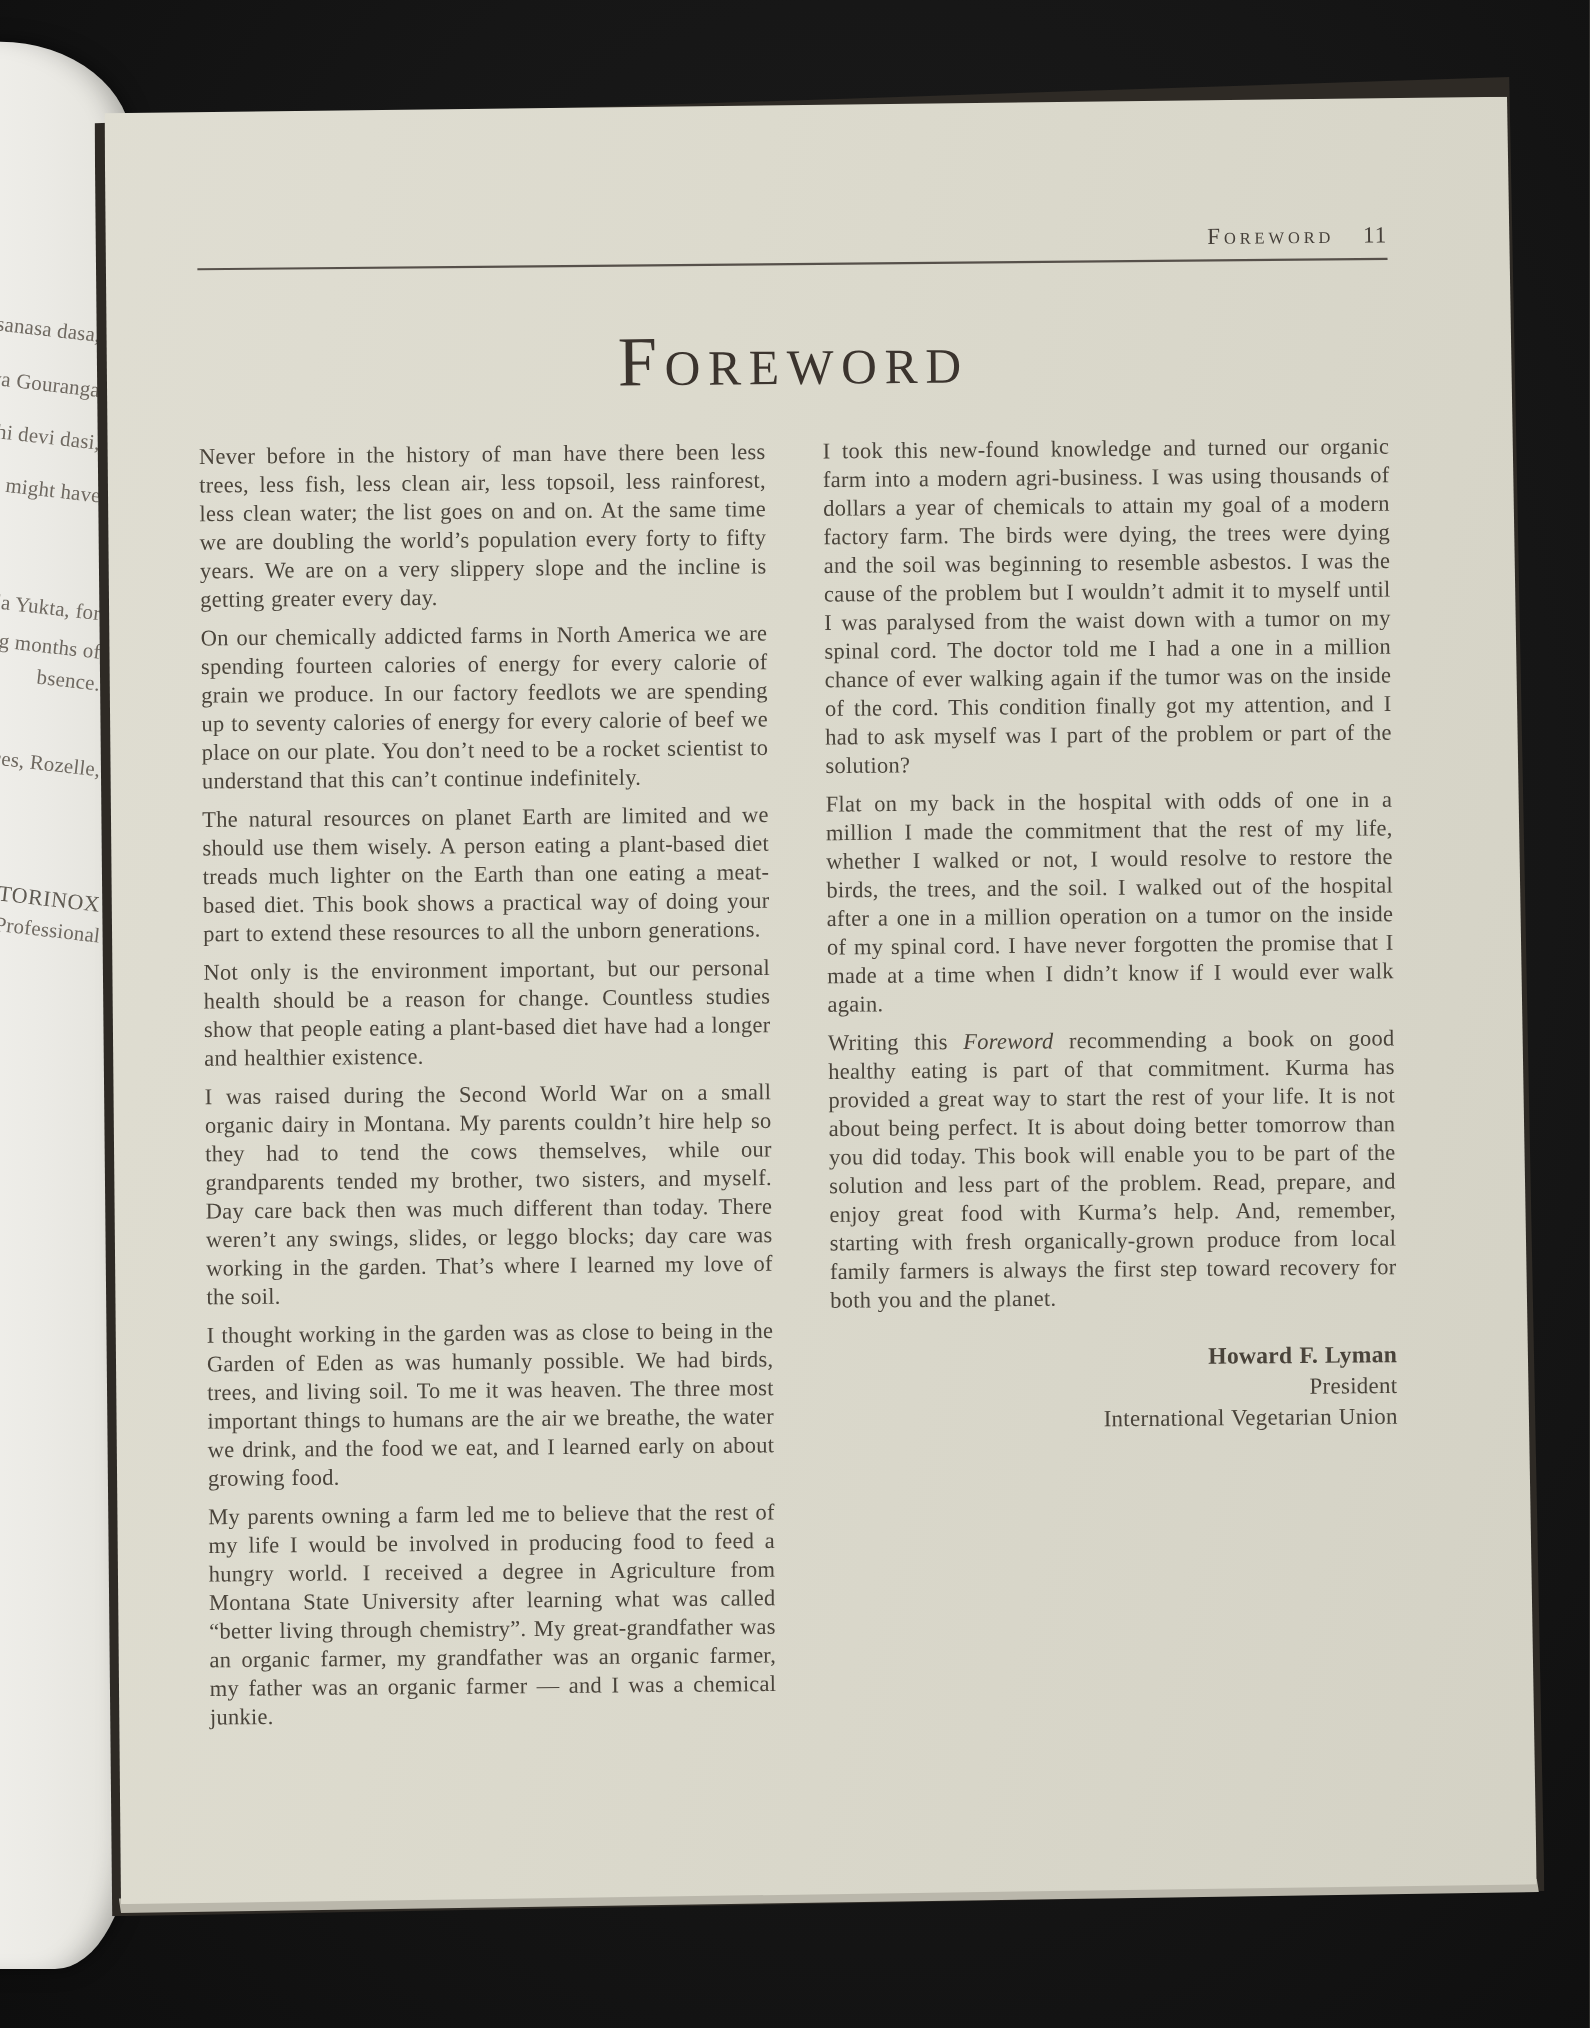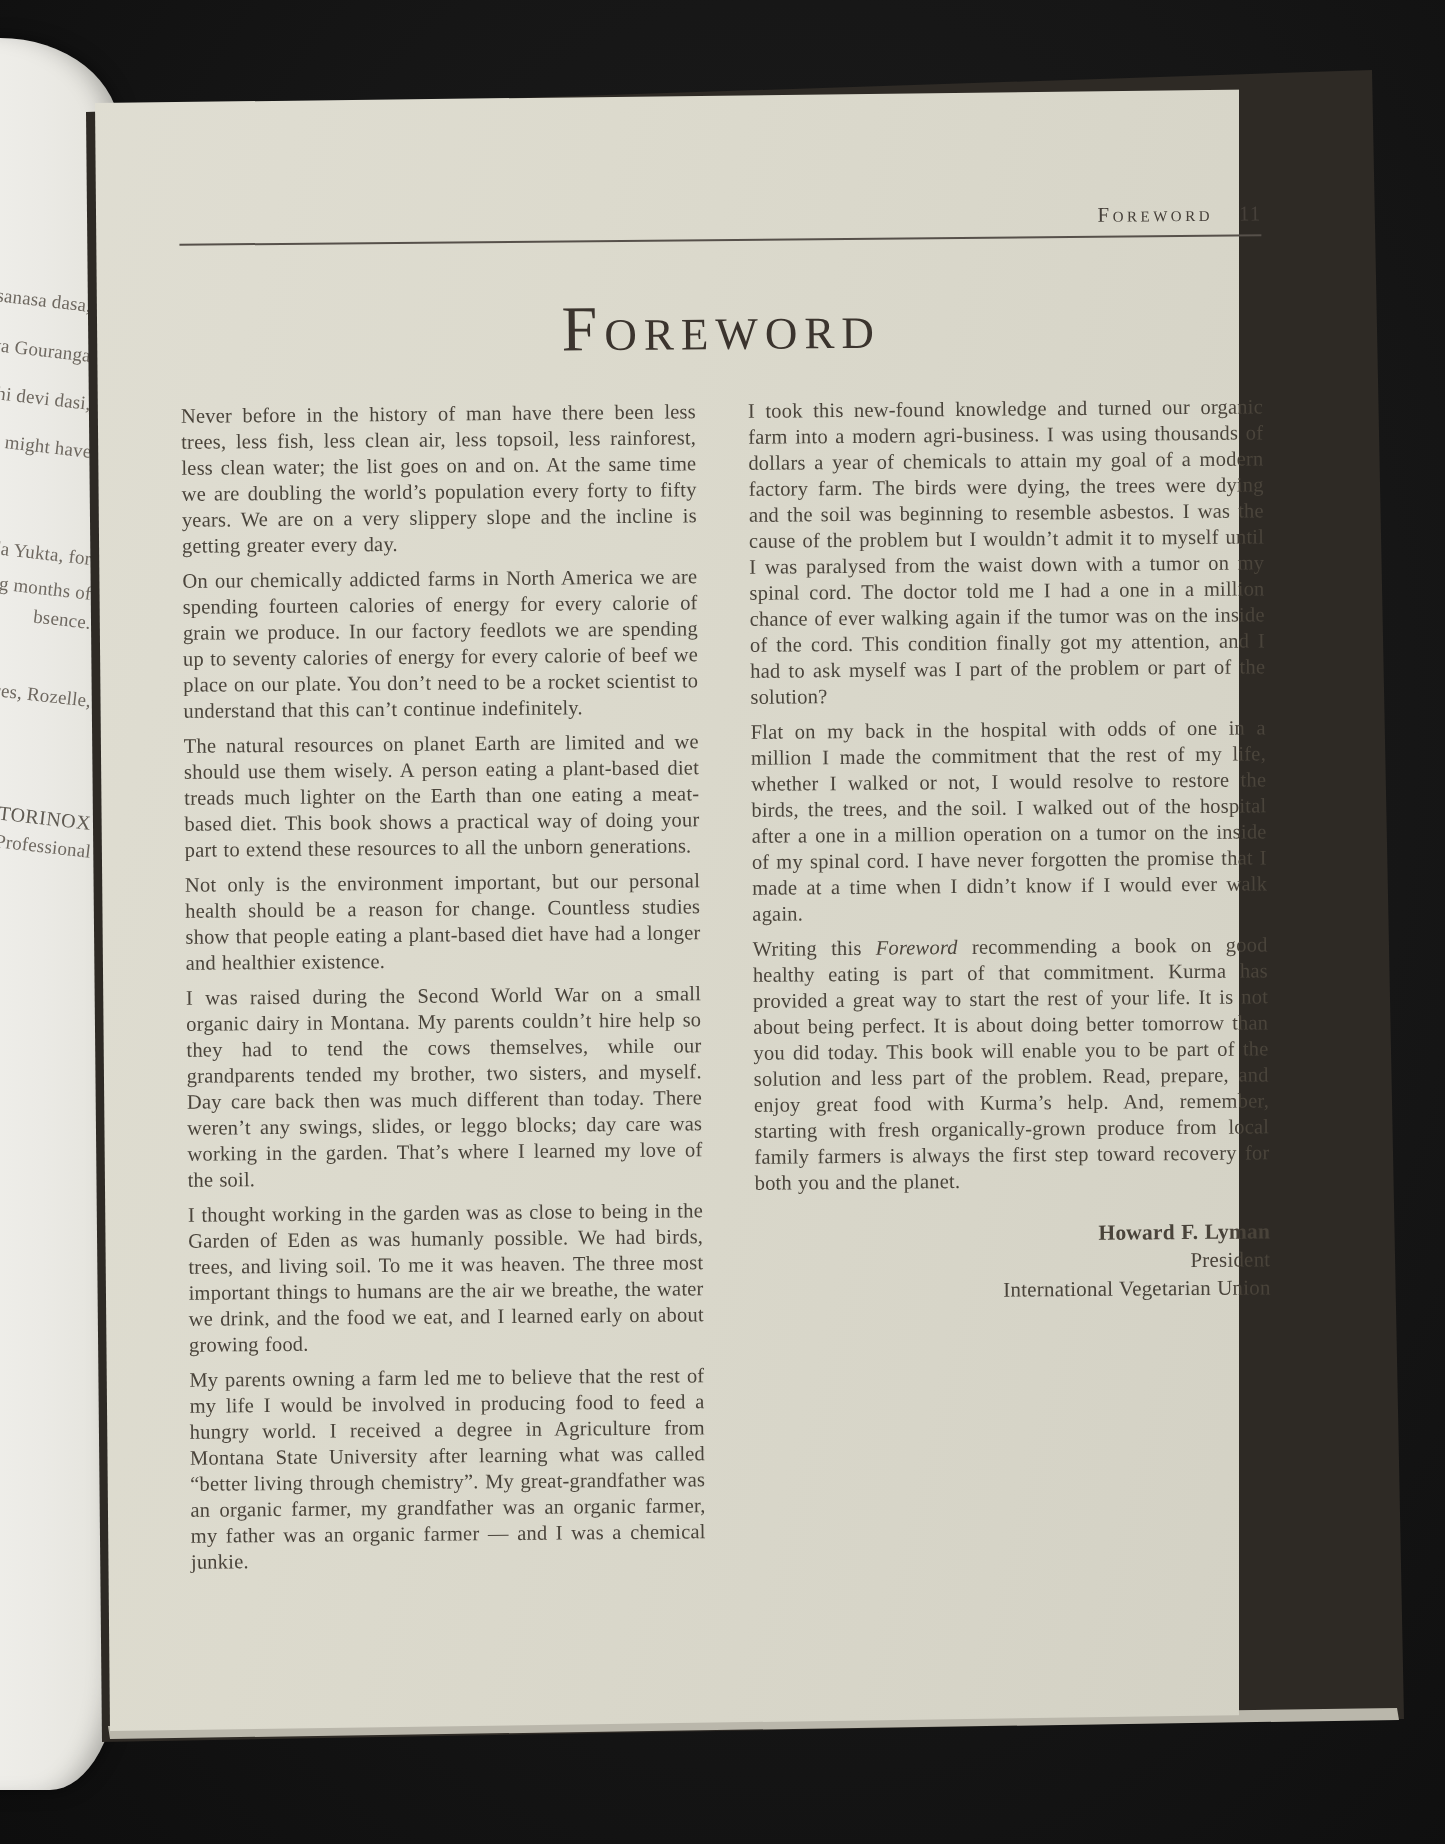--- a/index.html
+++ b/index.html
@@ -30,21 +30,21 @@
     clip-path:polygon(86px 112px,1372px 70px,1404px 1719px,102px 1742px);
     background:#2e2a25;
   }
   .page-stack{
     position:absolute;left:0;top:0;width:1445px;height:1844px;
     clip-path:polygon(108px 1726px,1397px 1708px,1399px 1720px,110px 1739px);
     background:#bab7ab;
   }
   
   .page{
-    position:absolute;left:0;top:0;width:1239px;height:1844px;
+    position:absolute;left:0;top:0;width:1445px;height:1844px;
     clip-path:polygon(95px 103px,1370px 88px,1397px 1713px,110px 1731px);
     background:linear-gradient(104deg,#e0ded3 0%,#dcdacd 38%,#d7d5c8 75%,#d3d1c4 100%);
   }
   .page-inner{
     position:absolute;left:0;top:0;width:1445px;height:1844px;
     transform:rotate(-0.5deg);transform-origin:730px 880px;
   }
   .running-head{
     position:absolute;left:185px;top:206px;width:1082px;
     text-align:right;color:#46403a;

